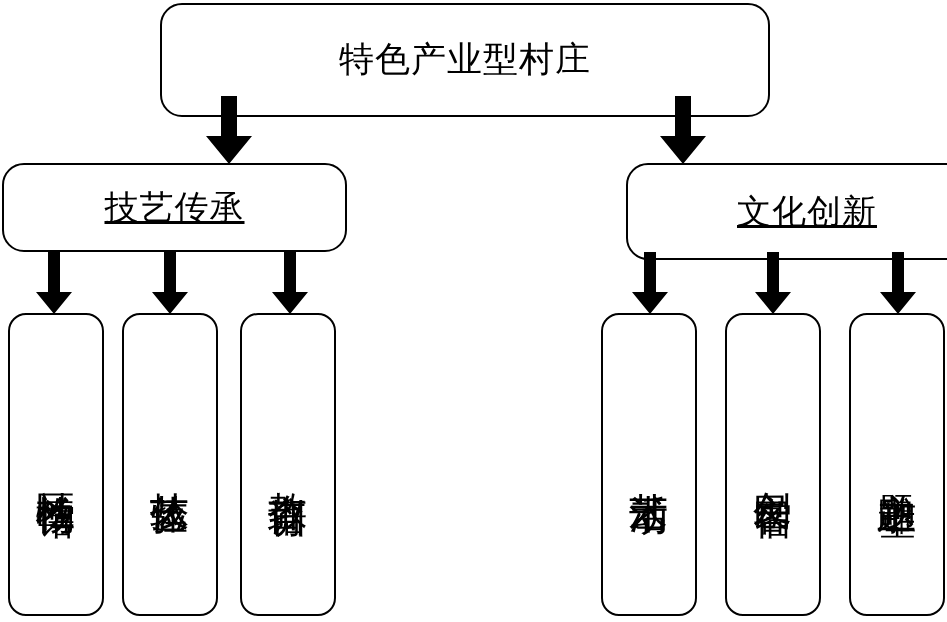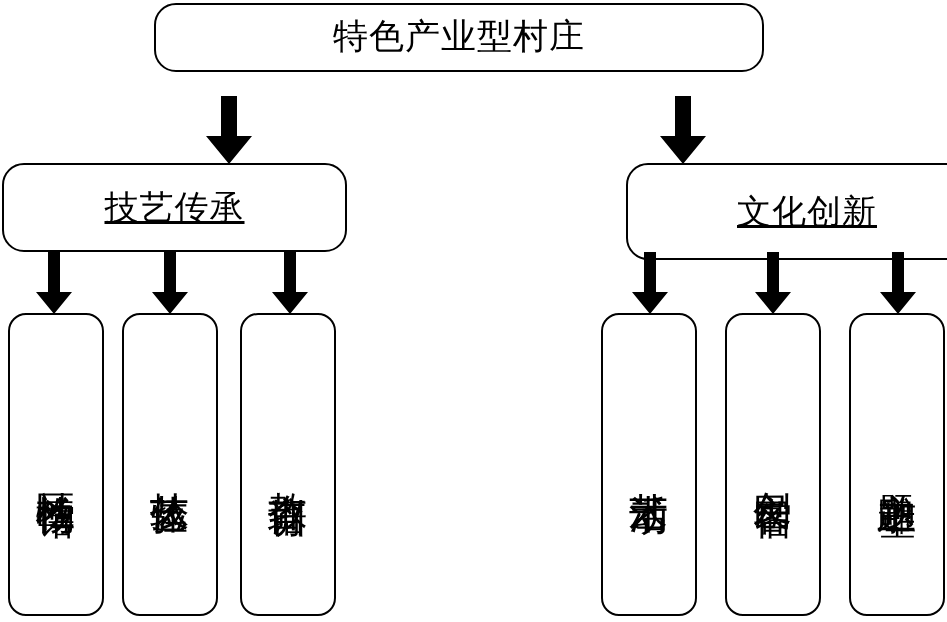--- a/index.html
+++ b/index.html
@@ -61,21 +61,21 @@
   }
   .arrow polygon {
     fill: #000000;
   }
 </style>
 </head>
 <body>
 
 <div id="diagram">
 
-  <div class="node node-root" style="left:154px; top:3px; width:610px; height:69px;">
+  <div class="node node-root" style="left:160px; top:3px; width:610px; height:114px;">
     <span class="label-h">特色产业型村庄</span>
   </div>
 
   <svg class="arrow" style="left:206px; top:96px; width:46px; height:68px;" viewBox="0 0 46 68" preserveAspectRatio="none">
     <polygon points="15,0 31,0 31,40 46,40 23,68 0,40 15,40"></polygon>
   </svg>
 
   <svg class="arrow" style="left:660px; top:96px; width:46px; height:68px;" viewBox="0 0 46 68" preserveAspectRatio="none">
     <polygon points="15,0 31,0 31,40 46,40 23,68 0,40 15,40"></polygon>
   </svg>

